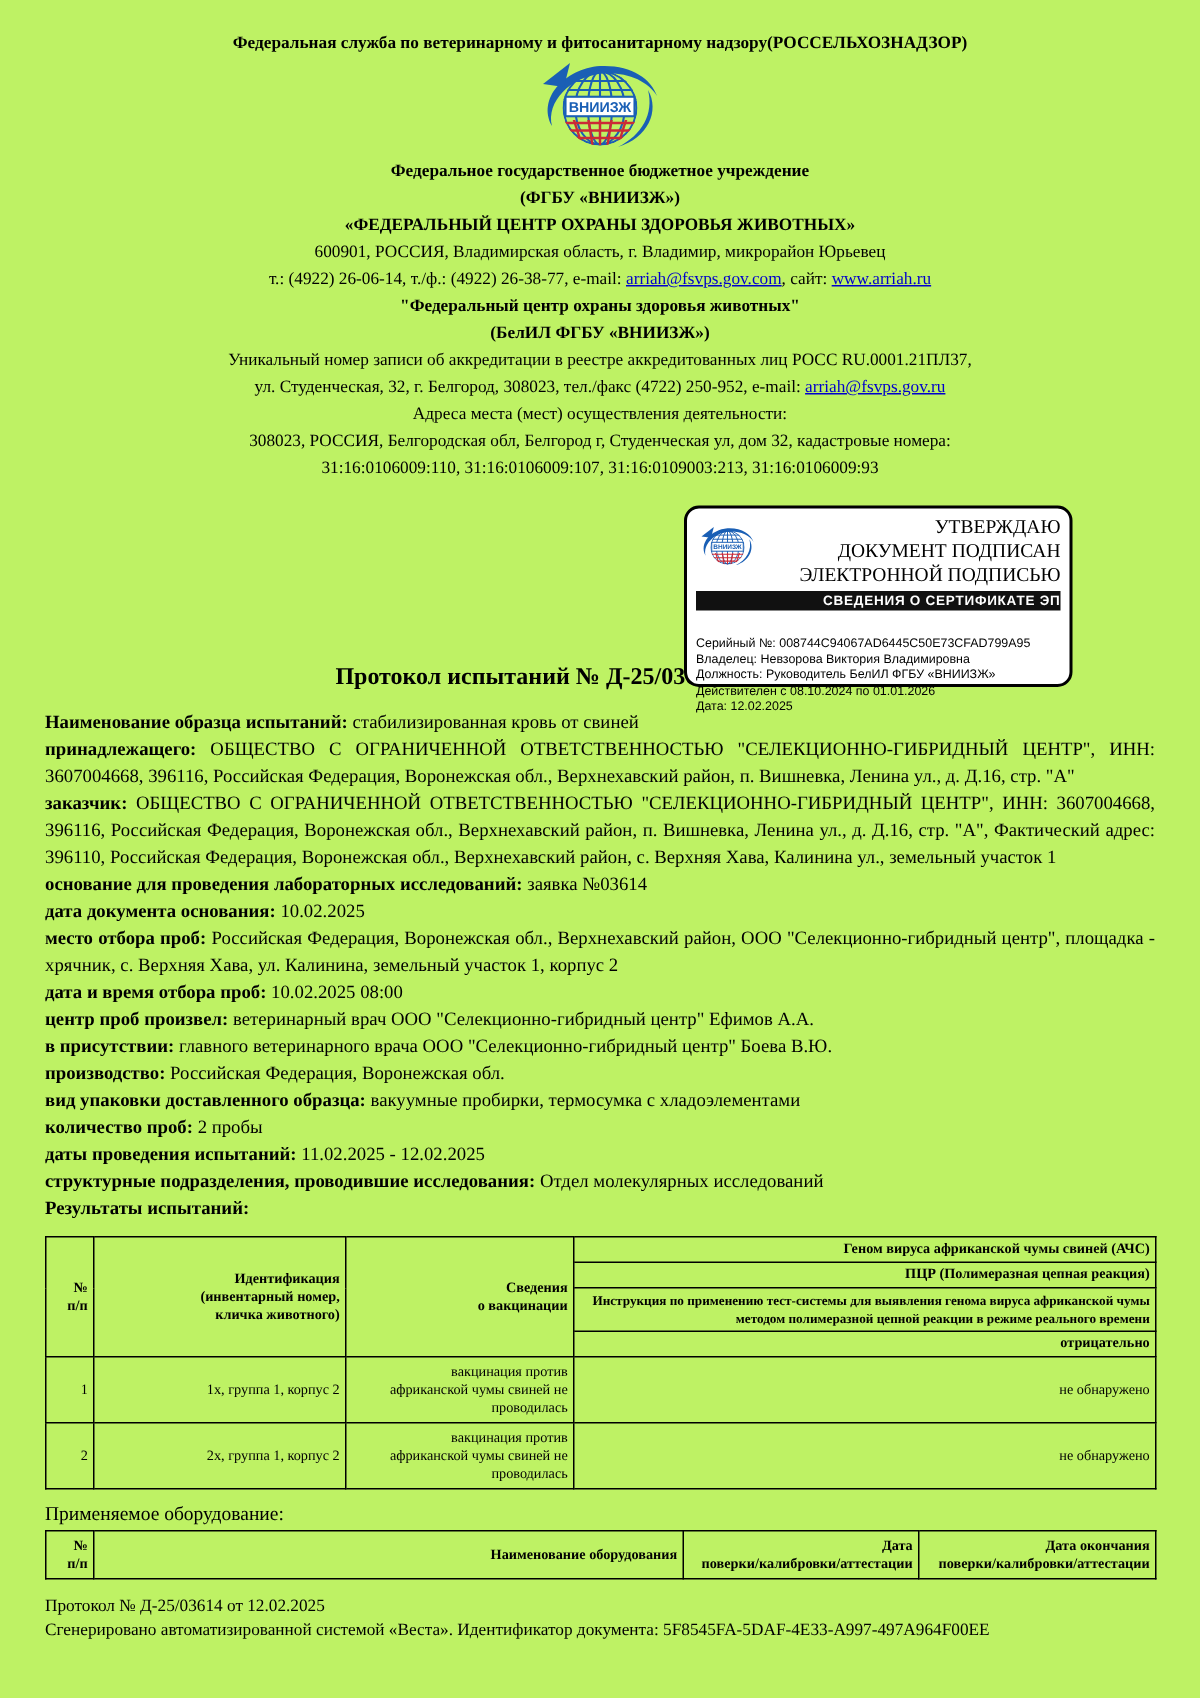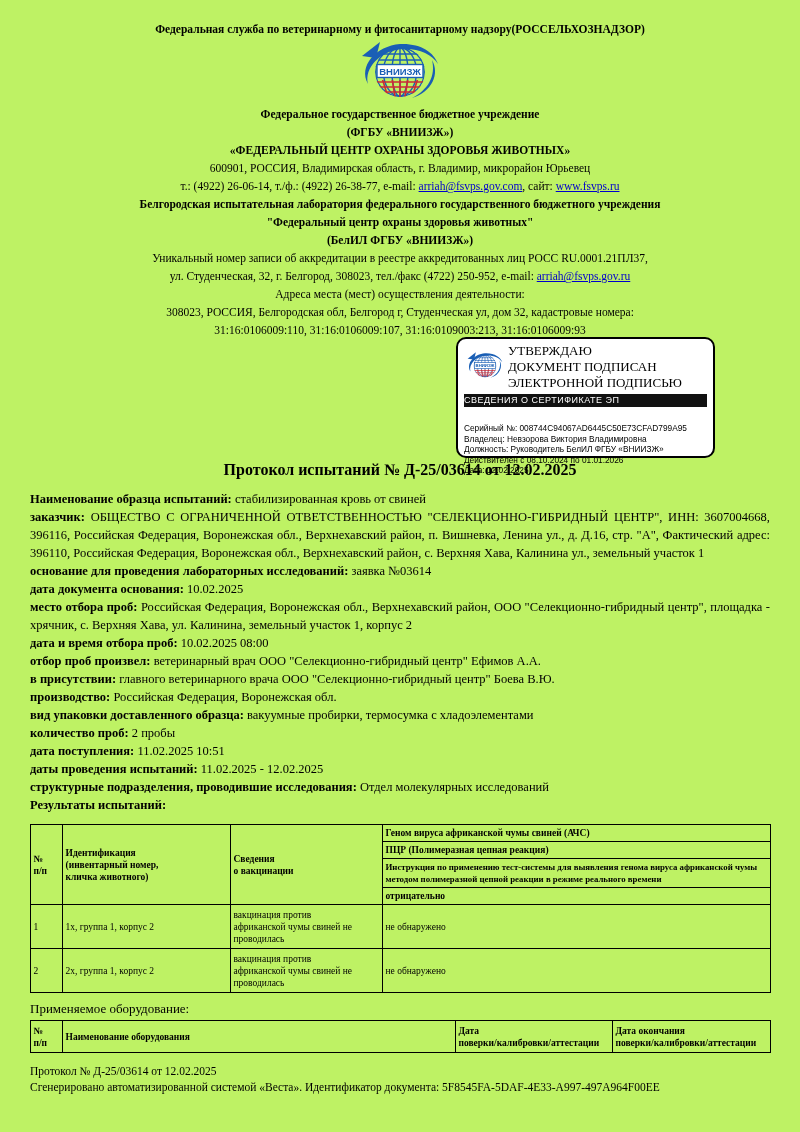--- a/index.html
+++ b/index.html
@@ -16,37 +16,37 @@
   a.lnk { color:#0000cc; text-decoration:underline; cursor:pointer; }
   .logo-wrap { height:62px; margin:2px 0 3px 0; }
   
   .stamp {
     position:absolute; left:456px; top:337px; width:259px; height:121px;
     background:#fff; border:2px solid #000; border-radius:10px; z-index:5;
     padding:4px 6px 0 6px;
   }
   .stamp-top { display:flex; align-items:center; }
   .stamp-logo { flex:0 0 44px; }
-  .stamp-titles { flex:1; text-align:left; font-size:13px; line-height:16px; }
+  .stamp-titles { flex:1; text-align:right; font-size:13px; line-height:16px; }
   .stamp-bar {
-    background:#111; color:#fff; text-align:left;
-    font-family:"Liberation Sans", sans-serif; font-size:9px; font-weight:normal;
+    background:#111; color:#fff; text-align:right;
+    font-family:"Liberation Sans", sans-serif; font-size:9px; font-weight:bold;
     line-height:13px; margin-top:3px; letter-spacing:0.5px;
   }
   .stamp-lines { font-family:"Liberation Sans", sans-serif; font-size:8.3px; line-height:10.6px; margin-top:16px; }
   
   .doc-title { font-size:16px; font-weight:bold; text-align:center; margin-top:2px; }
   .stamp-spacer { height:120px; }
   
   .body-block { width:740px; margin:11px auto 0 auto; font-size:12.5px; line-height:18px; }
   .field { text-align:justify; }
   .field b { font-weight:bold; }
   
   table { border-collapse:collapse; table-layout:fixed; width:740px; margin:0 auto; }
-  td { border:1px solid #000; font-size:9.5px; line-height:12px; text-align:left; vertical-align:middle; padding:2px 3px; }
+  td { border:1px solid #000; font-size:9.5px; line-height:12px; text-align:right; vertical-align:middle; padding:2px 3px; }
   .results { margin-top:10px; }
   .results .hd { font-weight:bold; }
   .results .instr { font-size:8.8px; }
   .results .data td { height:44px;margin-left:47px; }
   .pre { white-space:pre-line; }
   .equip-title { width:740px; margin:8px auto 0 auto; font-size:13px; }
   .equip { margin-top:3px; }
   .equip td { font-weight:bold; height:32px; }
   
   .footer { width:740px; margin:10px auto 0 auto; font-size:11.5px; line-height:16px; }
@@ -103,22 +103,21 @@
     <div class="hdr b">Федеральная служба по ветеринарному и фитосанитарному надзору(РОССЕЛЬХОЗНАДЗОР)</div>
     <div class="logo-wrap">
       <svg width="92" height="62" viewBox="0 0 92 62">
           <use href="#vniizh-logo"></use>
         </svg>
     </div>
     <div class="hdr b">Федеральное государственное бюджетное учреждение</div>
     <div class="hdr b">(ФГБУ «ВНИИЗЖ»)</div>
     <div class="hdr b">«ФЕДЕРАЛЬНЫЙ ЦЕНТР ОХРАНЫ ЗДОРОВЬЯ ЖИВОТНЫХ»</div>
     <div class="hdr">600901, РОССИЯ, Владимирская область, г. Владимир, микрорайон Юрьевец</div>
-    <div class="hdr"><span>т.: (4922) 26-06-14, т./ф.: (4922) 26-38-77, e-mail: </span><a class="lnk">arriah@fsvps.gov.com</a><span>, сайт: </span><a class="lnk">www.fsvps.ru</a></div>
-    <div class="hdr b">Белгородская испытательная лаборатория федерального государственного бюджетного учреждения</div>
+    <div class="hdr"><span>т.: (4922) 26-06-14, т./ф.: (4922) 26-38-77, e-mail: </span><a class="lnk">arriah@fsvps.gov.com</a><span>, сайт: </span><a class="lnk">www.arriah.ru</a></div>
     <div class="hdr b">"Федеральный центр охраны здоровья животных"</div>
     <div class="hdr b">(БелИЛ ФГБУ «ВНИИЗЖ»)</div>
     <div class="hdr">Уникальный номер записи об аккредитации в реестре аккредитованных лиц РОСС RU.0001.21ПЛ37,</div>
     <div class="hdr"><span>ул. Студенческая, 32, г. Белгород, 308023, тел./факс (4722) 250-952, e-mail: </span><a class="lnk">arriah@fsvps.gov.ru</a></div>
     <div class="hdr">Адреса места (мест) осуществления деятельности:</div>
     <div class="hdr">308023, РОССИЯ, Белгородская обл, Белгород г, Студенческая ул, дом 32, кадастровые номера:</div>
     <div class="hdr">31:16:0106009:110, 31:16:0106009:107, 31:16:0109003:213, 31:16:0106009:93</div>
   </div>
 
   <div class="stamp-spacer"></div>
@@ -143,31 +142,31 @@
       <div>Должность: Руководитель БелИЛ ФГБУ «ВНИИЗЖ»</div>
       <div>Действителен с 08.10.2024 по 01.01.2026</div>
       <div>Дата: 12.02.2025</div>
     </div>
   </div>
 
   <div class="doc-title">Протокол испытаний № Д-25/03614 от 12.02.2025</div>
 
   <div class="body-block">
     <p class="field"><b>Наименование образца испытаний:</b><span> стабилизированная кровь от свиней</span></p>
+    <p class="field"><b>принадлежащего:</b><span> ОБЩЕСТВО С ОГРАНИЧЕННОЙ ОТВЕТСТВЕННОСТЬЮ "СЕЛЕКЦИОННО-ГИБРИДНЫЙ ЦЕНТР", ИНН: 3607004668, 396116, Российская Федерация, Воронежская обл., Верхнехавский район, п. Вишневка, Ленина ул., д. Д.16, стр. "А"</span></p>
     <p class="field"><b>заказчик:</b><span> ОБЩЕСТВО С ОГРАНИЧЕННОЙ ОТВЕТСТВЕННОСТЬЮ "СЕЛЕКЦИОННО-ГИБРИДНЫЙ ЦЕНТР", ИНН: 3607004668, 396116, Российская Федерация, Воронежская обл., Верхнехавский район, п. Вишневка, Ленина ул., д. Д.16, стр. "А", Фактический адрес: 396110, Российская Федерация, Воронежская обл., Верхнехавский район, с. Верхняя Хава, Калинина ул., земельный участок 1</span></p>
     <p class="field"><b>основание для проведения лабораторных исследований:</b><span> заявка №03614</span></p>
     <p class="field"><b>дата документа основания:</b><span> 10.02.2025</span></p>
     <p class="field"><b>место отбора проб:</b><span> Российская Федерация, Воронежская обл., Верхнехавский район, ООО "Селекционно-гибридный центр", площадка - хрячник, с. Верхняя Хава, ул. Калинина, земельный участок 1, корпус 2</span></p>
     <p class="field"><b>дата и время отбора проб:</b><span> 10.02.2025 08:00</span></p>
-    <p class="field"><b>отбор проб произвел:</b><span> ветеринарный врач ООО "Селекционно-гибридный центр" Ефимов А.А.</span></p>
+    <p class="field"><b>центр проб произвел:</b><span> ветеринарный врач ООО "Селекционно-гибридный центр" Ефимов А.А.</span></p>
     <p class="field"><b>в присутствии:</b><span> главного ветеринарного врача ООО "Селекционно-гибридный центр" Боева В.Ю.</span></p>
     <p class="field"><b>производство:</b><span> Российская Федерация, Воронежская обл.</span></p>
     <p class="field"><b>вид упаковки доставленного образца:</b><span> вакуумные пробирки, термосумка с хладоэлементами</span></p>
     <p class="field"><b>количество проб:</b><span> 2 пробы</span></p>
-    <p class="field"><b>дата поступления:</b><span> 11.02.2025 10:51</span></p>
     <p class="field"><b>даты проведения испытаний:</b><span> 11.02.2025 - 12.02.2025</span></p>
     <p class="field"><b>структурные подразделения, проводившие исследования:</b><span> Отдел молекулярных исследований</span></p>
     <p class="field"><b>Результаты испытаний:</b><span></span></p>
   </div>
 
   <table class="results">
     <colgroup>
         <col style="width:32px">
         <col style="width:168px">
         <col style="width:152px">

